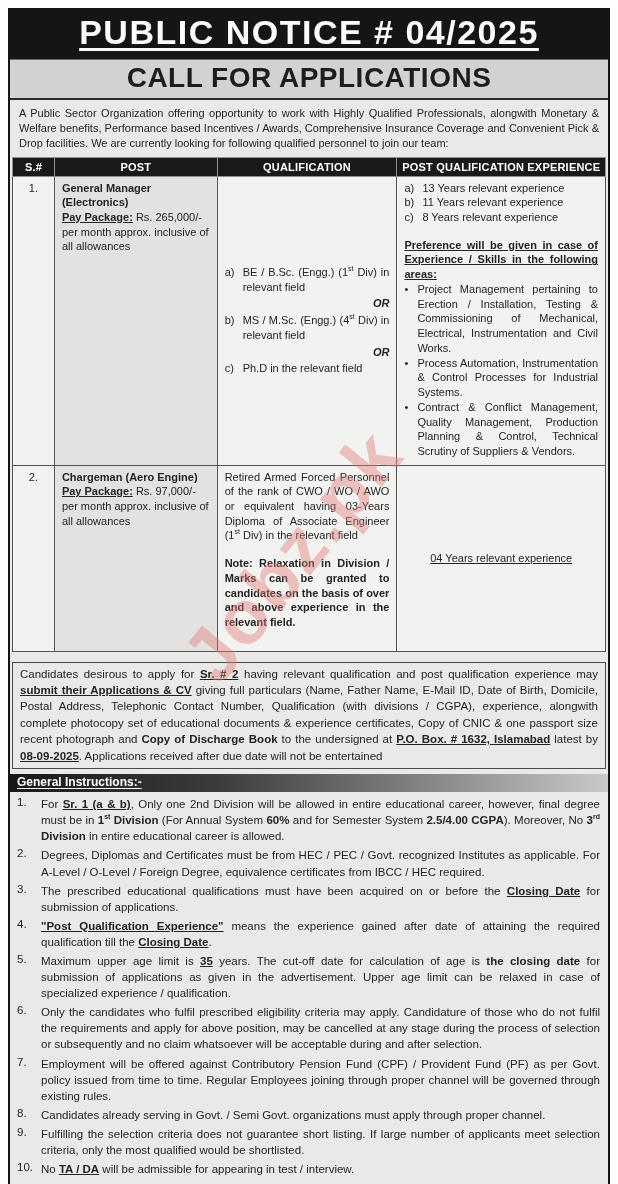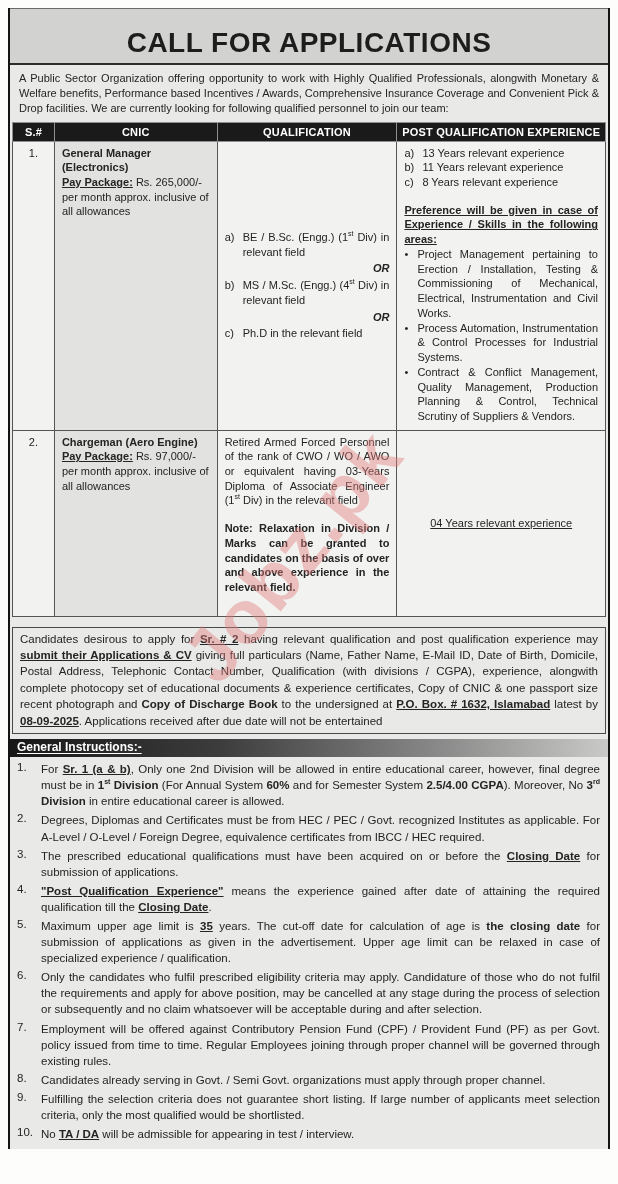--- a/index.html
+++ b/index.html
@@ -16,21 +16,21 @@
   }
   .title-bar{
     background:#151515;text-align:center;padding:5px 0 7px;
   }
   .title-bar span{
     color:#fafafa;font-size:34px;font-weight:bold;letter-spacing:1.5px;
     text-decoration:underline;text-underline-offset:4px;
   }
   .subtitle-bar{
     background:#d2d2d0;border-top:1px solid #6a6a6a;border-bottom:2px solid #2c2c2c;
-    text-align:center;padding:18px 0 4px;
+    text-align:center;padding:2px 0 4px;
   }
   .subtitle-bar span{
     color:#1d1d1d;font-size:28px;font-weight:bold;letter-spacing:.5px;
   }
   .intro{
     padding:6px 9px 5px;font-size:11px;line-height:1.38;text-align:justify;
   }
   table.jobs{
     border-collapse:collapse;margin:0 2px;width:594px;font-size:11px;
     background:#f2f2f0;
@@ -83,32 +83,35 @@
     position:absolute;left:122px;top:512px;width:340px;text-align:center;
     font-size:76px;font-weight:bold;color:rgba(225,122,122,0.42);
     transform:rotate(-51deg);pointer-events:none;z-index:5;letter-spacing:2px;
   }
 </style>
 </head>
 <body>
 
 <div class="ad">
 
+  <div class="title-bar">
+    <span>PUBLIC NOTICE # 04/2025</span>
+  </div>
 
   <div class="subtitle-bar">
     <span>CALL FOR APPLICATIONS</span>
   </div>
 
   <div class="intro">A Public Sector Organization offering opportunity to work with Highly Qualified Professionals, alongwith Monetary &amp; Welfare benefits, Performance based Incentives / Awards, Comprehensive Insurance Coverage and Convenient Pick &amp; Drop facilities. We are currently looking for following qualified personnel to join our team:</div>
 
   <table class="jobs">
     <thead>
       <tr>
         <th>S.#</th>
-        <th>CNIC</th>
+        <th>POST</th>
         <th>QUALIFICATION</th>
         <th>POST QUALIFICATION EXPERIENCE</th>
       </tr>
     </thead>
     <tbody>
       <tr class="r1">
         <td class="sr">1.</td>
         <td class="post">
             <div class="ln-paraleft"><span class="b">General Manager (Electronics)</span></div>
             <div class="ln-paraleft"><span class="b u">Pay Package:</span><span> Rs. 265,000/- per month approx. inclusive of all allowances</span></div>

